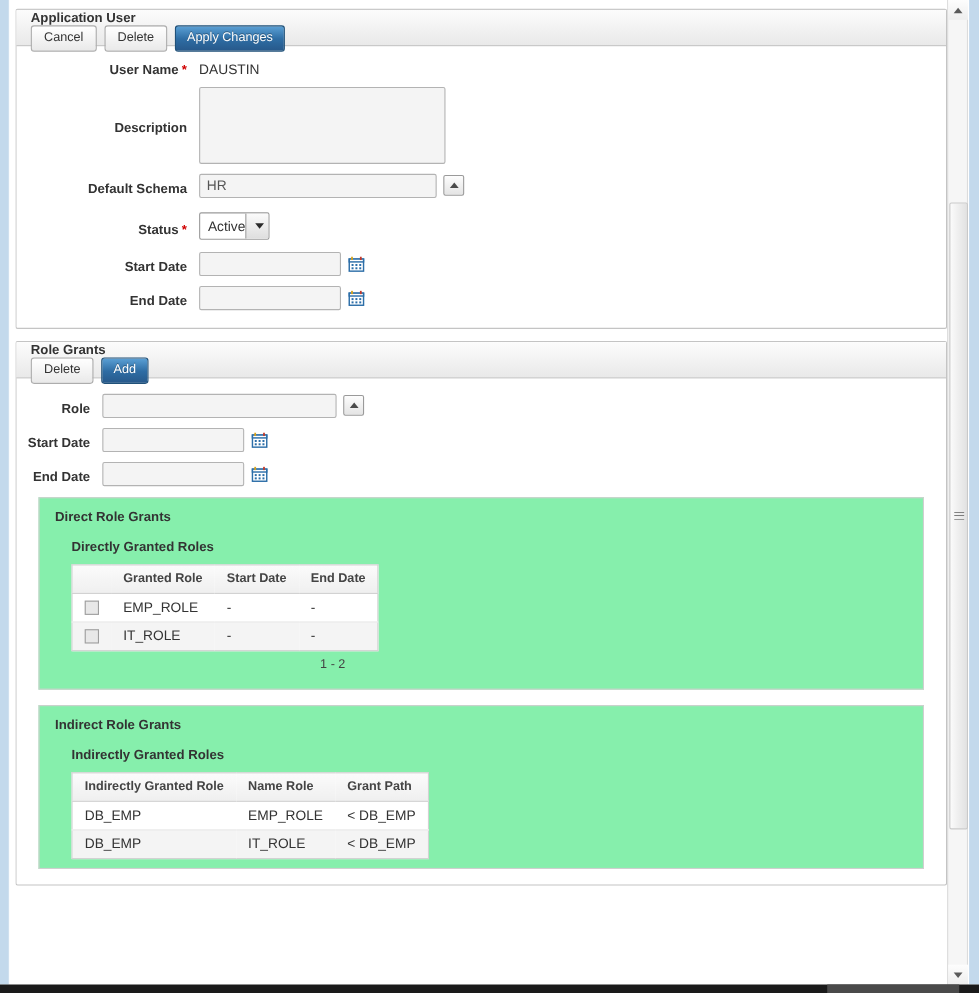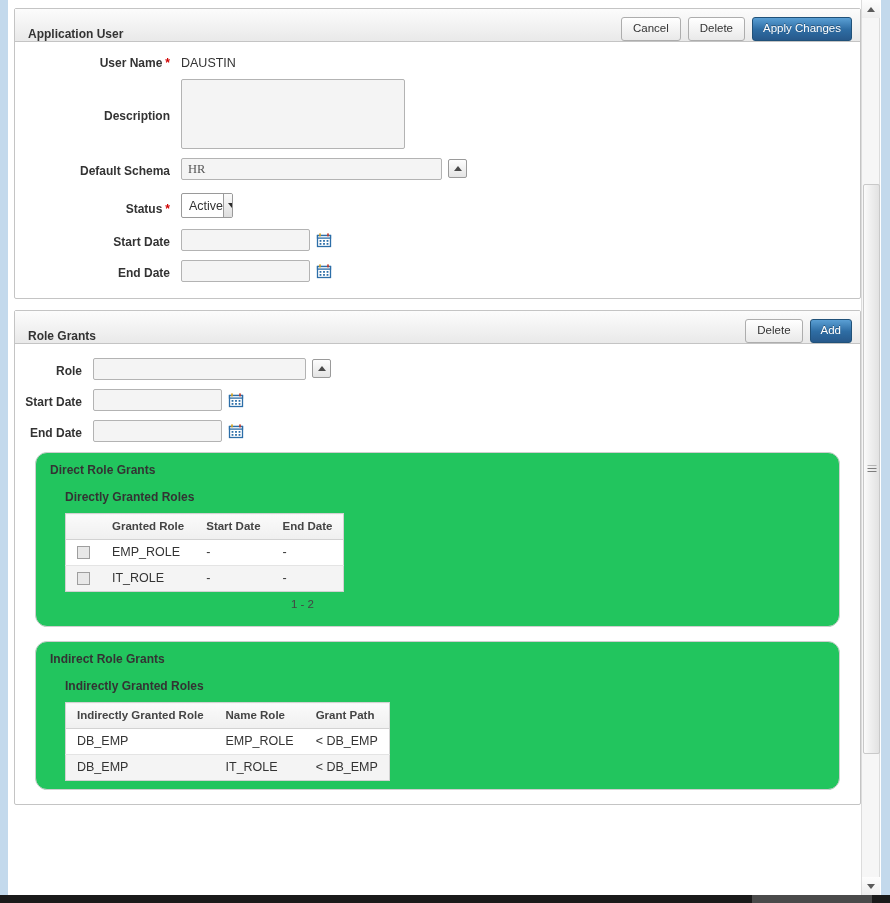--- a/index.html
+++ b/index.html
@@ -101,22 +101,23 @@
   .region {
     border: 1px solid #c4c4c4;
     background: #ffffff;
     margin: 8px 0 0 0;
     border-radius: 2px;
   }
   .region-header {
     height: 33px;
     background: linear-gradient(#fcfcfc, #e9e9e9);
     border-bottom: 1px solid #c4c4c4;
-    display: flex; align-items: flex-end;
+    display: flex; align-items: flex-start;
     padding: 0 8px 0 13px;
+    flex-direction: column;
   }
   .region-title {
     font-size: 12px; font-weight: bold; color: #333333;
     flex: 1 1 auto;
   }
   .region-buttons { display: flex; gap: 7px; align-items: center; }
   .region-body { padding: 9px 0 12px 0; }
 
   
   .btn {
@@ -163,21 +164,21 @@
   .txt {
     font-family: "Liberation Sans", sans-serif;
     font-size: 12.5px;
     color: #555555;
     background: #f4f4f4;
     border: 1px solid #b3b3b3;
     border-radius: 2px;
     padding: 3px 6px;
     height: 22px;
   }
-  .txt.w-schema { width: 261px; font-family: Liberation Serif, serif; }
+  .txt.w-schema { width: 216px; }
   .txt.w-role   { width: 213px; }
 
   .ta {
     font-family: "Liberation Sans", sans-serif;
     font-size: 12.5px;
     color: #555555;
     background: #f4f4f4;
     border: 1px solid #b3b3b3;
     border-radius: 2px;
     width: 224px; height: 70px;
@@ -213,21 +214,21 @@
 
   
   .sel-raised {
     display: flex;
     height: 25px;
     border: 1px solid #9a9a9a;
     border-radius: 2px;
     background: #ffffff;
     overflow: hidden;
     cursor: pointer;
-    width: 52px;
+    width: 64px;
   }
   .sel-raised .v {
     flex: 1 1 auto;
     font-size: 12.5px; color: #333333;
     display: flex; align-items: center;
     padding-left: 7px;
   }
   .sel-raised .arrowbox {
     width: 21px;
     border-left: 1px solid #9a9a9a;
@@ -257,24 +258,24 @@
     width: 16px; height: 16px;
     position: relative;
     cursor: pointer;
     margin-top: 3px;
     flex: 0 0 auto;
   }
 
   
   .subregion {
     border: 1px solid #cfcfcf;
-    border-radius: 12px;
+    border-radius: 0;
     margin: 10px 20px 0 20px;
     padding: 10px 14px 16px 14px;
-    background: #22c55e;
+    background: #86efac;
   }
   .subregion-title {
     font-size: 12px; font-weight: bold; color: #333333;
     margin-bottom: 13px;
   }
   .subsub-title {
     font-size: 12px; font-weight: bold; color: #333333;
     margin: 0 0 9px 15px;
   }
 

